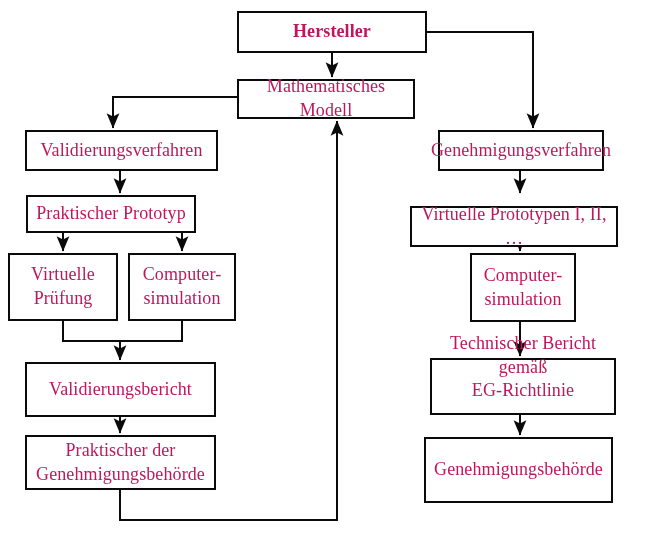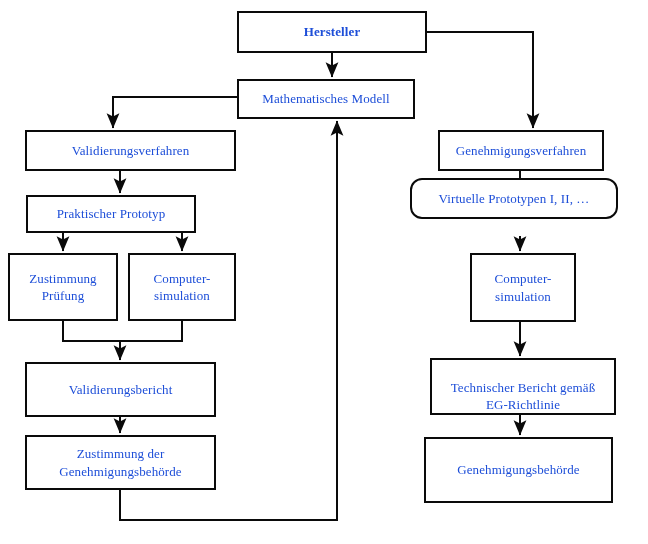--- a/index.html
+++ b/index.html
@@ -24,25 +24,25 @@
   }
   .node-box {
     position: absolute;
     box-sizing: border-box;
     border: 2px solid #0a0a0a;
     background: #ffffff;
     display: flex;
     align-items: center;
     justify-content: center;
     text-align: center;
-    color: #1d4ed8;
-    font-size: 13px;
+    color: #be185d;
+    font-size: 18px;
     line-height: 1.32;
     letter-spacing: 0.1px;
-    padding: 0 5px;
+    padding: 10px 5px;
   }
   .node-box.emphasis {
     font-weight: bold;
     border-width: 2px;
   }
   .node-label {
     display: block;
     white-space: pre-line;
   }
 </style>
@@ -76,45 +76,45 @@
       </g>
   </svg>
 
   <div id="node-layer">
       <div class="node-box emphasis" style="left: 237px; top: 11px; width: 190px; height: 42px; border-color: rgb(10, 10, 10);">
         <span class="node-label">Hersteller</span>
       </div>
       <div class="node-box" style="left: 237px; top: 79px; width: 178px; height: 40px; border-color: rgb(10, 10, 10);">
         <span class="node-label">Mathematisches Modell</span>
       </div>
-      <div class="node-box" style="left: 25px; top: 130px; width: 211px; height: 41px; border-color: rgb(10, 10, 10);">
+      <div class="node-box" style="left: 25px; top: 130px; width: 193px; height: 41px; border-color: rgb(10, 10, 10);">
         <span class="node-label">Validierungsverfahren</span>
       </div>
       <div class="node-box" style="left: 26px; top: 195px; width: 170px; height: 38px; border-color: rgb(10, 10, 10);">
         <span class="node-label">Praktischer Prototyp</span>
       </div>
       <div class="node-box" style="left: 8px; top: 253px; width: 110px; height: 68px; border-color: rgb(10, 10, 10);">
-        <span class="node-label">Zustimmung
+        <span class="node-label">Virtuelle
 Prüfung</span>
       </div>
       <div class="node-box" style="left: 128px; top: 253px; width: 108px; height: 68px; border-color: rgb(10, 10, 10);">
         <span class="node-label">Computer-
 simulation</span>
       </div>
       <div class="node-box" style="left: 25px; top: 362px; width: 191px; height: 55px; border-color: rgb(10, 10, 10); text-align: center;">
         <span class="node-label">Validierungsbericht</span>
       </div>
       <div class="node-box" style="left: 25px; top: 435px; width: 191px; height: 55px; border-color: rgb(10, 10, 10);">
-        <span class="node-label">Zustimmung der
+        <span class="node-label">Praktischer der
 Genehmigungsbehörde</span>
       </div>
       <div class="node-box" style="left: 438px; top: 130px; width: 166px; height: 41px; border-color: rgb(10, 10, 10);">
         <span class="node-label">Genehmigungsverfahren</span>
       </div>
-      <div class="node-box" style="left: 410px; top: 178px; width: 208px; height: 41px; border-color: rgb(10, 10, 10); border-radius: 12px;">
+      <div class="node-box" style="left: 410px; top: 206px; width: 208px; height: 41px; border-color: rgb(10, 10, 10);">
         <span class="node-label">Virtuelle Prototypen I, II, …</span>
       </div>
       <div class="node-box" style="left: 470px; top: 253px; width: 106px; height: 69px; border-color: rgb(10, 10, 10);">
         <span class="node-label">Computer-
 simulation</span>
       </div>
       <div class="node-box" style="left: 430px; top: 358px; width: 186px; height: 57px; border-color: rgb(10, 10, 10); align-items: flex-end;">
         <span class="node-label">Technischer Bericht gemäß
 EG-Richtlinie</span>
       </div>

